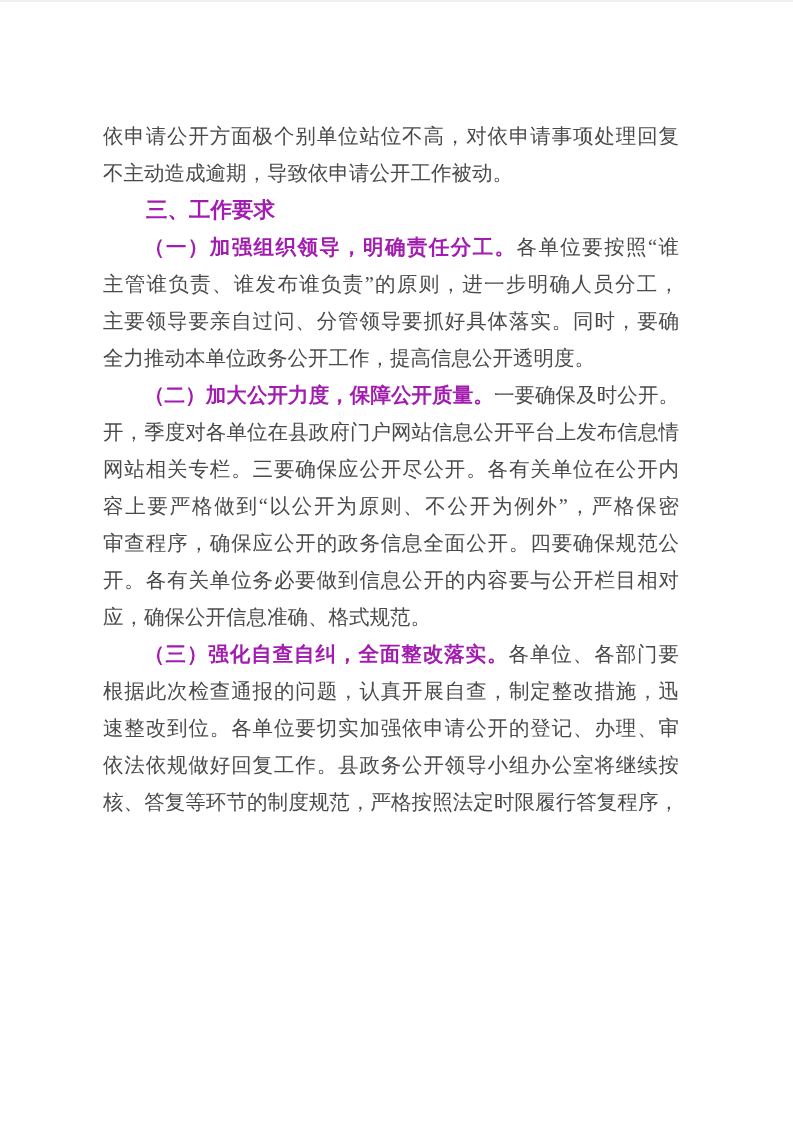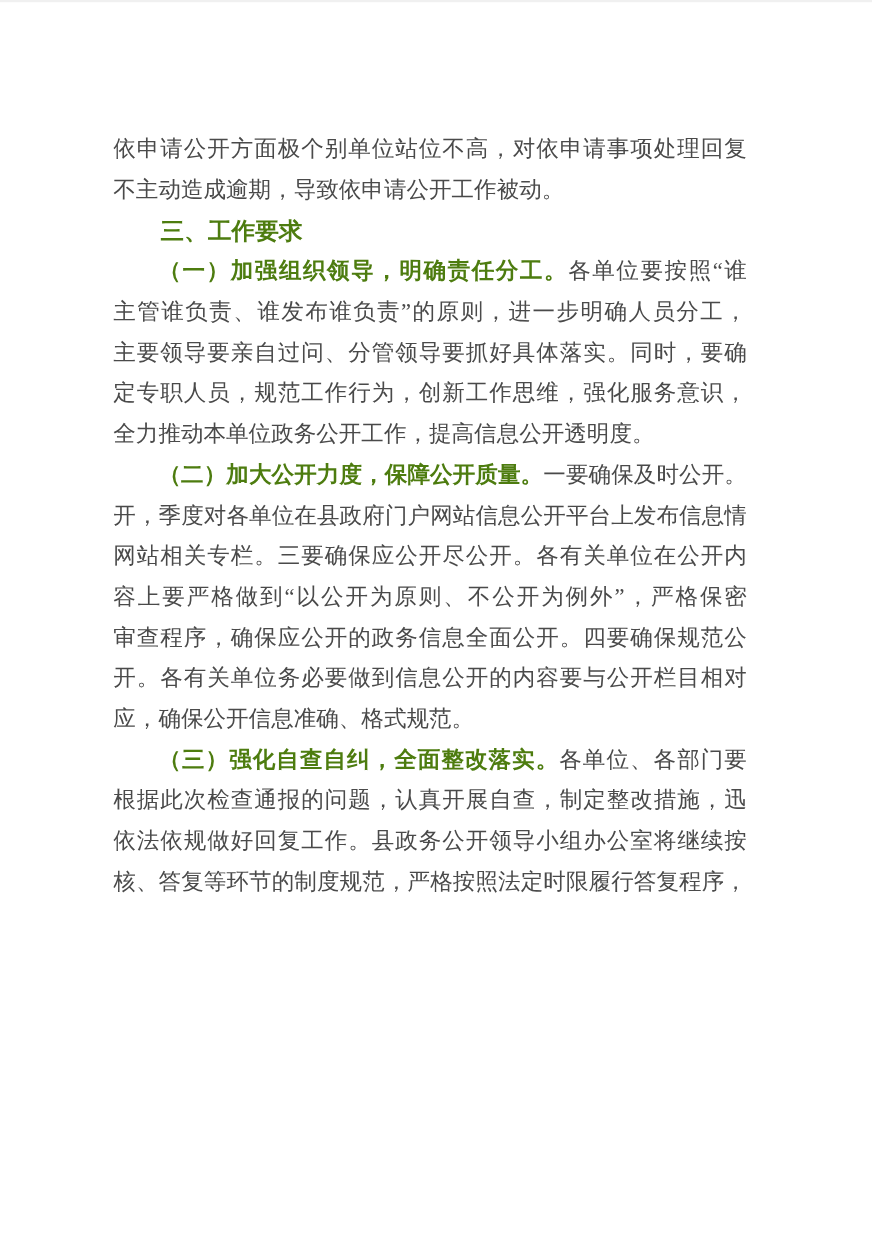--- a/index.html
+++ b/index.html
@@ -39,21 +39,21 @@
   
   .jf {
     text-align: justify;
     text-align-last: justify;
   }
   .ind {
     text-indent: 2em;
   }
   .b {
     font-weight: bold;
-    color: #4d7c0f;
+    color: #a21caf;
   }
   .heading {
     font-size: 21.5px;
   }
   .page-number {
     position: absolute;
     left: 110px;
     top: 1034px;
     font-size: 18px;
     color: #3a3a3a;
@@ -71,35 +71,35 @@
     <div class="line jf">依申请公开方面极个别单位站位不高，对依申请事项处理回复</div>
 
     <div class="line">不主动造成逾期，导致依申请公开工作被动。</div>
 
     <div class="line b ind heading">三、工作要求</div>
 
     <div class="line jf ind"><span class="b">（一）加强组织领导，明确责任分工。</span><span>各单位要按照“谁</span></div>
 
     <div class="line jf">主管谁负责、谁发布谁负责”的原则，进一步明确人员分工，</div>
     <div class="line jf">主要领导要亲自过问、分管领导要抓好具体落实。同时，要确</div>
-    <div class="line jf">定专职人员，规范工作行为，创新工作思维，强化服务意识，</div>
     <div class="line">全力推动本单位政务公开工作，提高信息公开透明度。</div>
 
     <div class="line jf ind"><span class="b">（二）加大公开力度，保障公开质量。</span><span>一要确保及时公开。</span></div>
 
     <div class="line jf">开，季度对各单位在县政府门户网站信息公开平台上发布信息情</div>
     <div class="line jf">网站相关专栏。三要确保应公开尽公开。各有关单位在公开内</div>
     <div class="line jf">容上要严格做到“以公开为原则、不公开为例外”，严格保密</div>
     <div class="line jf">审查程序，确保应公开的政务信息全面公开。四要确保规范公</div>
     <div class="line jf">开。各有关单位务必要做到信息公开的内容要与公开栏目相对</div>
     <div class="line">应，确保公开信息准确、格式规范。</div>
 
     <div class="line jf ind"><span class="b">（三）强化自查自纠，全面整改落实。</span><span>各单位、各部门要</span></div>
 
     <div class="line jf">根据此次检查通报的问题，认真开展自查，制定整改措施，迅</div>
+    <div class="line jf">速整改到位。各单位要切实加强依申请公开的登记、办理、审</div>
     <div class="line jf">依法依规做好回复工作。县政务公开领导小组办公室将继续按</div>
     <div class="line jf">核、答复等环节的制度规范，严格按照法定时限履行答复程序，</div>
 
   </div>
 
   <div class="page-number">– 4 –</div>
 
 </div>
 
 </body></html>

